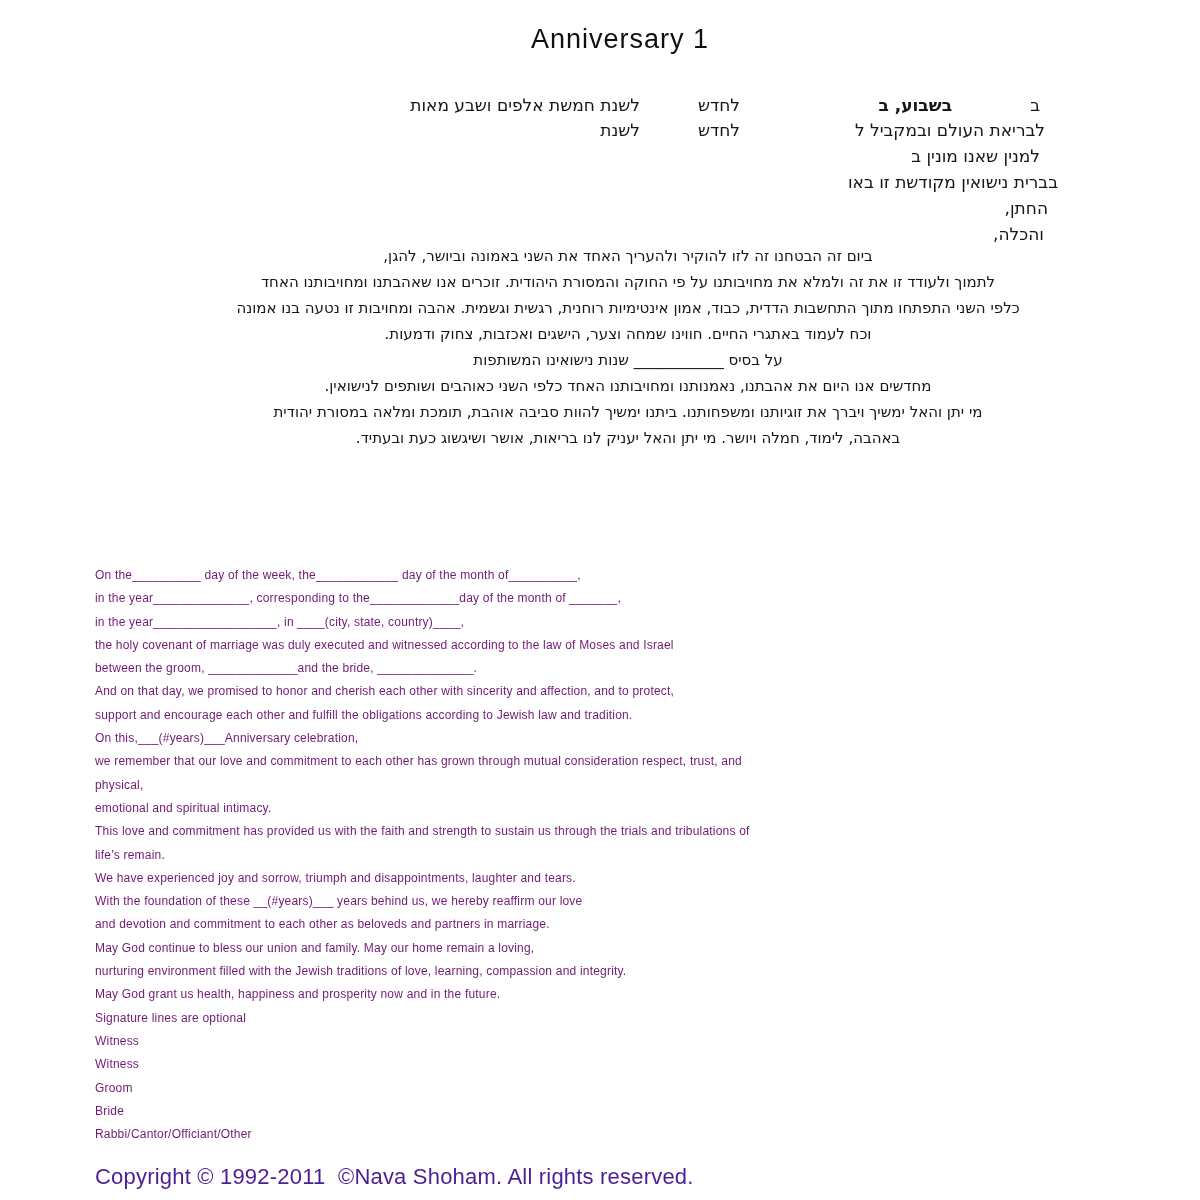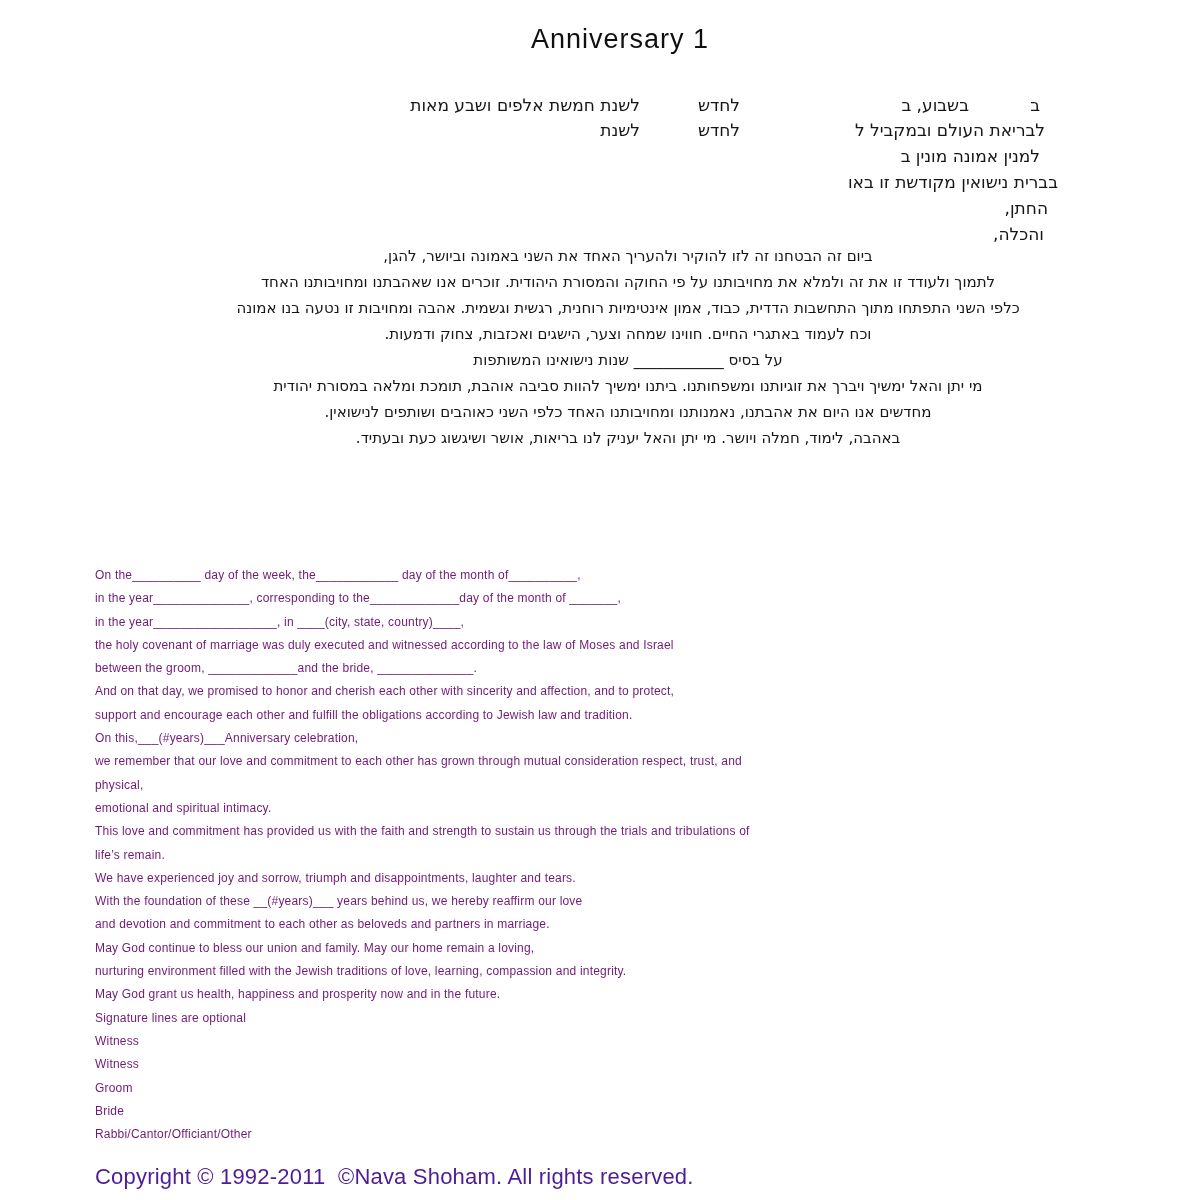--- a/index.html
+++ b/index.html
@@ -43,21 +43,21 @@
     font-family: "DejaVu Sans", sans-serif;
     font-size: 17px;
     color: #161616;
   }
   .heb-form .seg {
     position: absolute;
     white-space: pre;
     direction: rtl;
   }
   .hf-r1a { top: 0;     right: 160px; }
-  .hf-r1b { top: 0;     right: 231px; }
+  .hf-r1b { top: 0;     right: 248px; font-weight: bold; }
   .hf-r1c { top: 0;     right: 460px; }
   .hf-r1d { top: 0;     right: 560px; }
   .hf-r2a { top: 25px;  right: 155px; }
   .hf-r2b { top: 25px;  right: 460px; }
   .hf-r2c { top: 25px;  right: 560px; }
   .hf-r3  { top: 51px;  right: 160px; }
   .hf-r4  { top: 77px;  right: 142px; }
   .hf-r5  { top: 103px; right: 152px; }
   .hf-r6  { top: 129px; right: 156px; }
   
@@ -105,34 +105,34 @@
   <h1 class="title">Anniversary 1</h1>
 
   <div class="heb-form">
     <span class="seg hf-r1a">ב</span>
     <span class="seg hf-r1b">בשבוע, ב</span>
     <span class="seg hf-r1c">לחדש</span>
     <span class="seg hf-r1d">לשנת חמשת אלפים ושבע מאות</span>
     <span class="seg hf-r2a">לבריאת העולם ובמקביל ל</span>
     <span class="seg hf-r2b">לחדש</span>
     <span class="seg hf-r2c">לשנת</span>
-    <span class="seg hf-r3">למנין אמונה מונין ב</span>
+    <span class="seg hf-r3">למנין שאנו מונין ב</span>
     <span class="seg hf-r4">בברית נישואין מקודשת זו באו</span>
     <span class="seg hf-r5">החתן,</span>
     <span class="seg hf-r6">והכלה,</span>
   </div>
 
   <div class="heb-para">
       <div class="heb-line">ביום זה הבטחנו זה לזו להוקיר ולהעריך האחד את השני באמונה וביושר, להגן,</div>
       <div class="heb-line">לתמוך ולעודד זו את זה ולמלא את מחויבותנו על פי החוקה והמסורת היהודית. זוכרים אנו שאהבתנו ומחויבותנו האחד</div>
       <div class="heb-line">כלפי השני התפתחו מתוך התחשבות הדדית, כבוד, אמון אינטימיות רוחנית, רגשית וגשמית. אהבה ומחויבות זו נטעה בנו אמונה</div>
       <div class="heb-line">וכח לעמוד באתגרי החיים. חווינו שמחה וצער, הישגים ואכזבות, צחוק ודמעות.</div>
       <div class="heb-line">על בסיס ____________ שנות נישואינו המשותפות</div>
+      <div class="heb-line">מחדשים אנו היום את אהבתנו, נאמנותנו ומחויבותנו האחד כלפי השני כאוהבים ושותפים לנישואין.</div>
       <div class="heb-line">מי יתן והאל ימשיך ויברך את זוגיותנו ומשפחותנו. ביתנו ימשיך להוות סביבה אוהבת, תומכת ומלאה במסורת יהודית</div>
-      <div class="heb-line">מחדשים אנו היום את אהבתנו, נאמנותנו ומחויבותנו האחד כלפי השני כאוהבים ושותפים לנישואין.</div>
       <div class="heb-line">באהבה, לימוד, חמלה ויושר. מי יתן והאל יעניק לנו בריאות, אושר ושיגשוג כעת ובעתיד.</div>
     </div>
 
   <div class="eng">
     <div>
         <div class="line">On the__________ day of the week, the____________ day of the month of__________,</div>
         <div class="line">in the year______________, corresponding to the_____________day of the month of _______,</div>
         <div class="line">in the year__________________, in ____(city, state, country)____,</div>
         <div class="line">the holy covenant of marriage was duly executed and witnessed according to the law of Moses and Israel</div>
         <div class="line">between the groom, _____________and the bride, ______________.</div>

